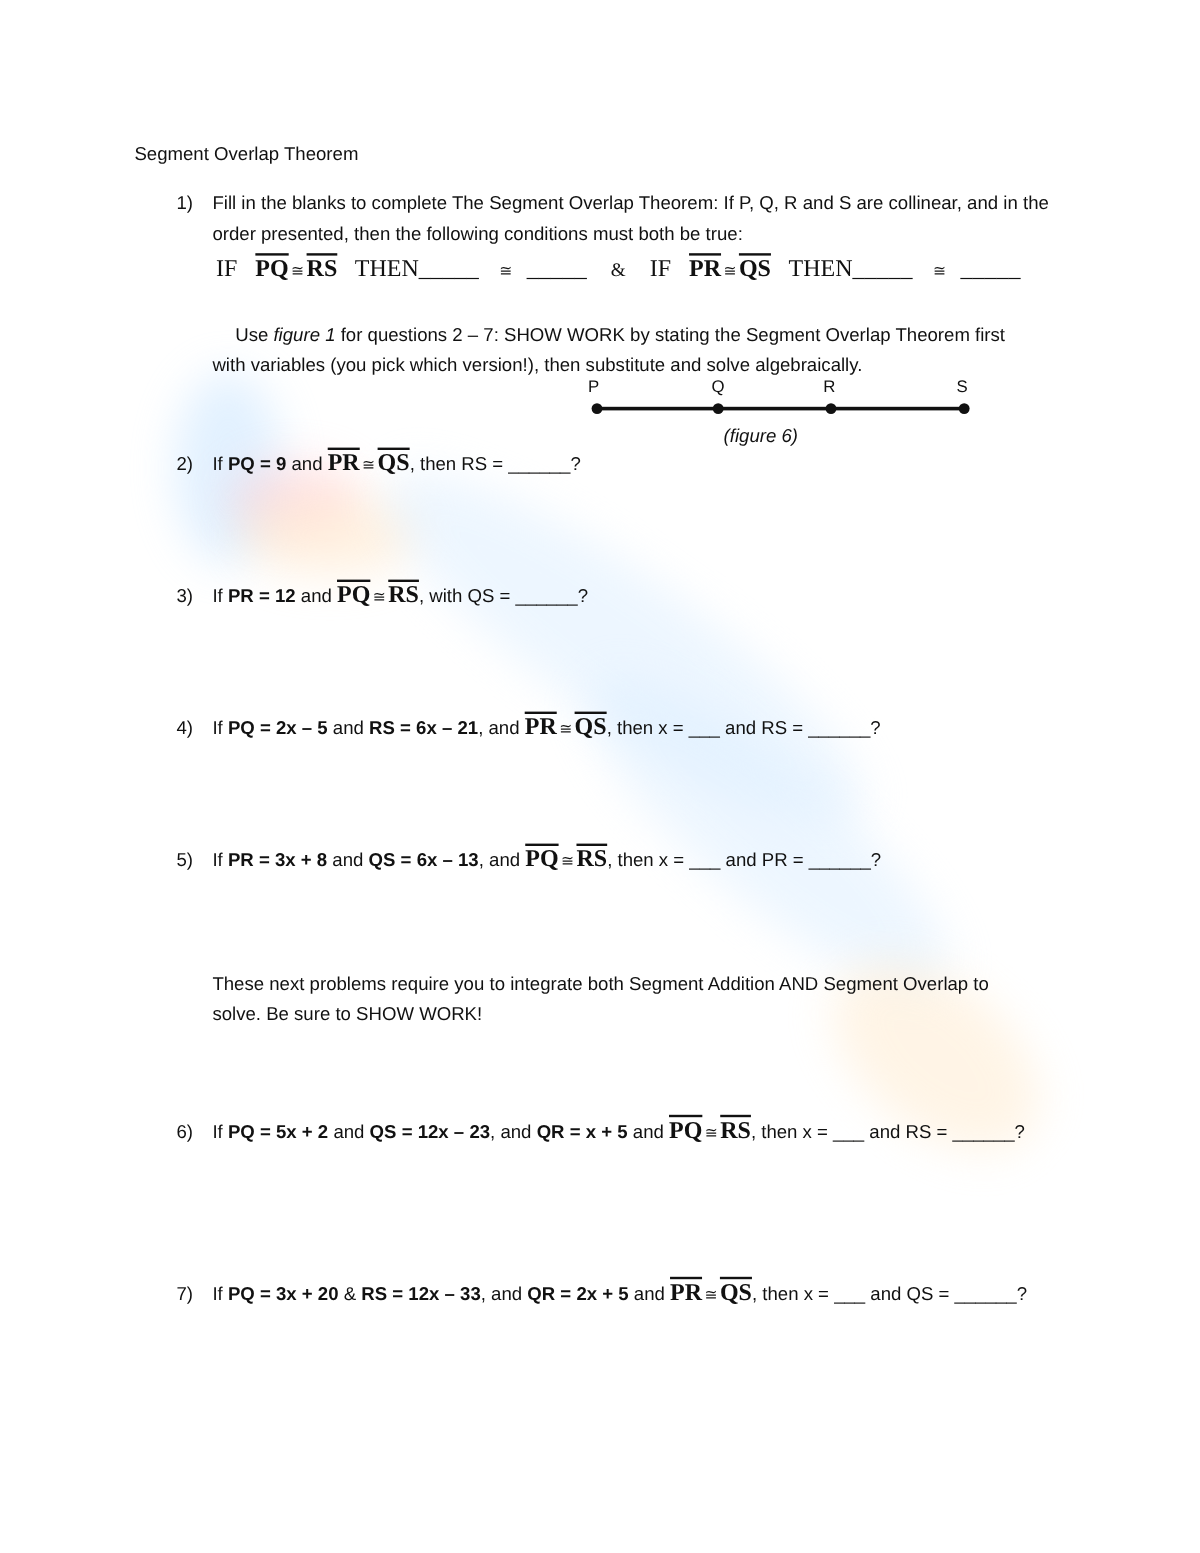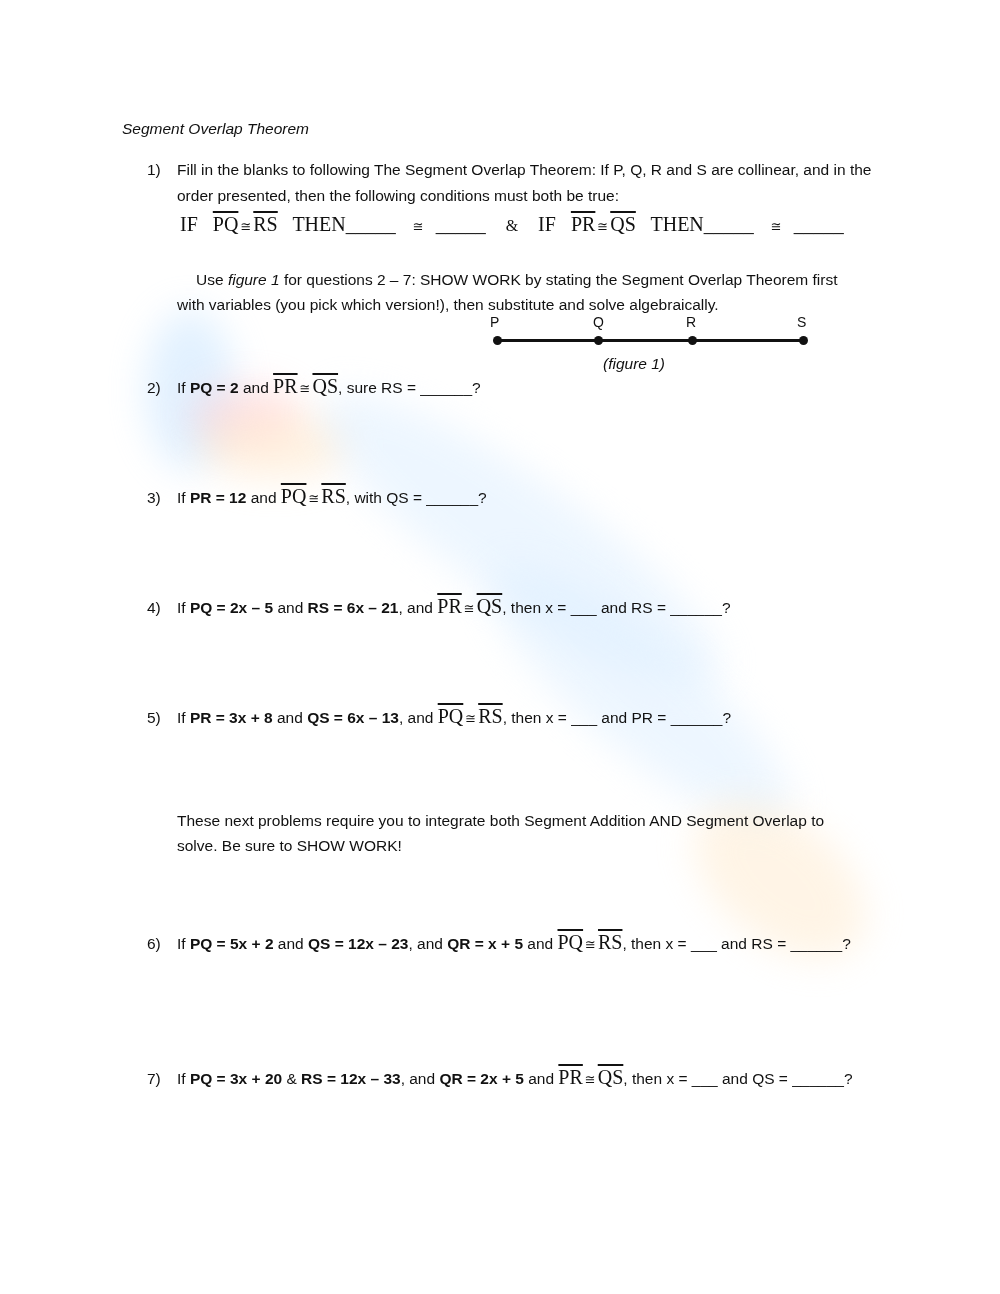--- a/index.html
+++ b/index.html
@@ -1,41 +1,41 @@
 <!DOCTYPE html>
 <html><head>
 <meta charset="utf-8">
 <style>
   html, body { margin:0; padding:0; background:#ffffff; }
   body { width:1000px; height:1294px; position:relative; overflow:hidden;
          font-family:"Liberation Sans", sans-serif; color:#111; font-size:15.5px; }
   .abs { position:absolute; white-space:nowrap; }
   .wm { position:absolute; border-radius:50%; filter:blur(18px); opacity:0.45; pointer-events:none; }
   .serif { font-family:"Liberation Serif", "DejaVu Serif", serif; font-size:20px; }
-  .ol { text-decoration:overline; }
+  .ol { text-decoration:overline;font-weight:bold; }
   .cong { font-family:"DejaVu Sans", sans-serif; font-size:13px; margin:0 2px; }
   b { font-weight:bold; }
   .num { display:inline-block; width:30px; }
   .fig-label { position:absolute; font-size:14px; }
   .dot { position:absolute; width:9px; height:9px; border-radius:50%; background:#111; }
 </style>
 </head>
 <body>
 
 <div class="wm" style="left:145px;top:310px;width:90px;height:160px;background:#bfe0ff;"></div>
 <div class="wm" style="left:190px;top:385px;width:110px;height:60px;background:#ffc7cf;"></div>
 <div class="wm" style="left:200px;top:410px;width:150px;height:70px;background:#ffe3c0;"></div>
 <div class="wm" style="left:280px;top:480px;width:480px;height:120px;background:#d8ecff;transform:rotate(35deg);"></div>
 <div class="wm" style="left:450px;top:640px;width:380px;height:110px;background:#d8ecff;transform:rotate(40deg);"></div>
 <div class="wm" style="left:680px;top:820px;width:200px;height:120px;background:#ffe8c8;transform:rotate(40deg);"></div>
 
-<div class="abs" style="left:122px;top:120px;font-style:italic;">Segment Overlap Theorem</div>
+<div class="abs" style="left:112px;top:120px;">Segment Overlap Theorem</div>
 
 <div class="abs" style="left:147px;top:161px;">
-  <span class="num">1)</span><span>Fill in the blanks to following The Segment Overlap Theorem:  If P, Q, R and S are collinear, and in the</span>
+  <span class="num">1)</span><span>Fill in the blanks to complete The Segment Overlap Theorem:  If P, Q, R and S are collinear, and in the</span>
 </div>
 <div class="abs" style="left:177px;top:187px;">order presented, then the following conditions must both be true:</div>
 <div class="abs serif" style="left:180px;top:213px;">
   <span>IF</span>&nbsp;&nbsp;
   <span class="ol">PQ</span><span class="cong">≅</span><span class="ol">RS</span>&nbsp;&nbsp;
   <span>THEN</span><span>_____</span>&nbsp;&nbsp;
   <span class="cong">≅</span>&nbsp;&nbsp;<span>_____</span>&nbsp;&nbsp;&nbsp;
   <span style="font-size:16px;">&amp;</span>&nbsp;&nbsp;&nbsp;
   <span>IF</span>&nbsp;&nbsp;
   <span class="ol">PR</span><span class="cong">≅</span><span class="ol">QS</span>&nbsp;&nbsp;
@@ -51,26 +51,26 @@
 <div>
   <div class="fig-label" style="left:490px;top:314px;">P</div>
   <div class="fig-label" style="left:593px;top:314px;">Q</div>
   <div class="fig-label" style="left:686px;top:314px;">R</div>
   <div class="fig-label" style="left:797px;top:314px;">S</div>
   <div style="position:absolute;left:497px;top:339px;width:307px;height:3px;background:#111;"></div>
   <div class="dot" style="left:493px;top:336px;"></div>
   <div class="dot" style="left:594px;top:336px;"></div>
   <div class="dot" style="left:688px;top:336px;"></div>
   <div class="dot" style="left:799px;top:336px;"></div>
-  <div class="abs" style="left:603px;top:355px;font-style:italic;">(figure 1)</div>
+  <div class="abs" style="left:603px;top:355px;font-style:italic;">(figure 6)</div>
 </div>
 
 <div class="abs" style="left:147px;top:375px;">
-  <span class="num">2)</span><span>If </span><b>PQ = 2</b><span> and </span>
-  <span class="serif"><span class="ol">PR</span><span class="cong">≅</span><span class="ol">QS</span></span><span>, sure RS  = ______?</span>
+  <span class="num">2)</span><span>If </span><b>PQ = 9</b><span> and </span>
+  <span class="serif"><span class="ol">PR</span><span class="cong">≅</span><span class="ol">QS</span></span><span>, then RS  = ______?</span>
 </div>
 
 <div class="abs" style="left:147px;top:485px;">
   <span class="num">3)</span><span>If </span><b>PR = 12</b><span> and </span>
   <span class="serif"><span class="ol">PQ</span><span class="cong">≅</span><span class="ol">RS</span></span><span>, with QS = ______?</span>
 </div>
 
 <div class="abs" style="left:147px;top:595px;">
   <span class="num">4)</span><span>If </span><b>PQ = 2x – 5</b><span> and </span><b>RS = 6x – 21</b><span>, and </span>
   <span class="serif"><span class="ol">PR</span><span class="cong">≅</span><span class="ol">QS</span></span><span>, then x = ___ and RS  = ______?</span>

